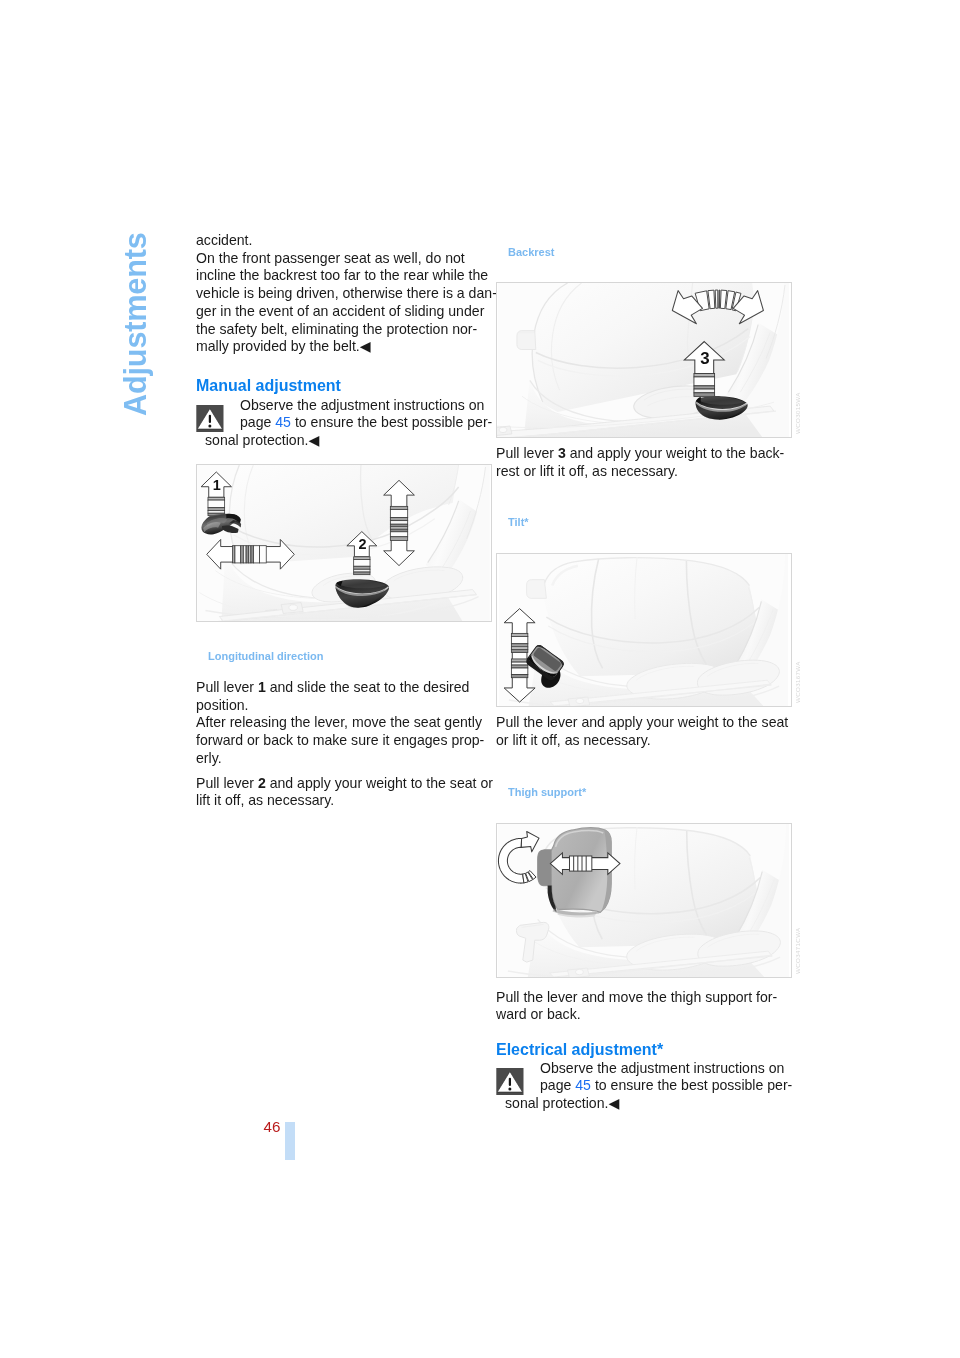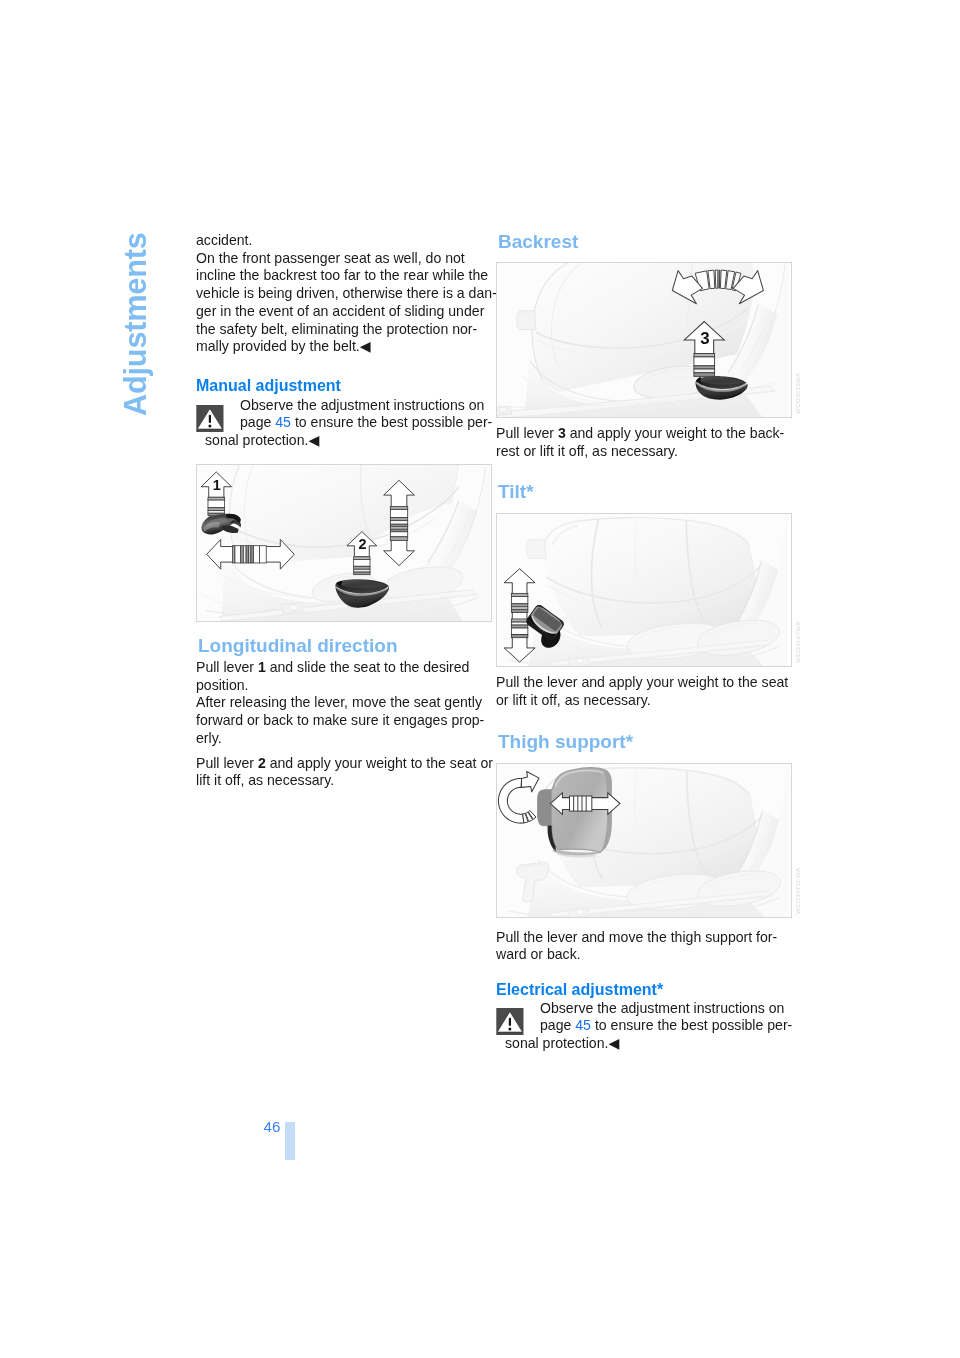--- a/index.html
+++ b/index.html
@@ -7,32 +7,32 @@
   .page{position:relative;width:960px;height:1358px;overflow:hidden;background:#fff;}
   .chapter-wrap{position:absolute;left:143px;top:416px;width:0;height:0;}
   .chapter-title{position:absolute;left:0;top:0;color:#7fbdf2;font-size:30.7px;font-weight:700;line-height:30.7px;
       transform-origin:0 0;transform:rotate(-90deg) translateY(-22px);letter-spacing:-0.2px;white-space:nowrap;}
   .col{position:absolute;width:306px;}
   .col-left{left:196px;top:232px;}
   .col-right{left:496px;top:231px;}
   .para{margin:0;font-size:14.1px;line-height:17.7px;color:#1a1a1a;}
   .gap{height:3.6px;}
   h2{margin:0;font-size:16px;font-weight:700;color:#0a80ee;line-height:18px;letter-spacing:0;}
-  h3{margin:2px;font-size:19px;font-weight:700;color:#7bb9f0;line-height:18px;letter-spacing:0;}
+  h3{margin:12px;font-size:11px;font-weight:700;color:#7bb9f0;line-height:18px;letter-spacing:0;}
   .link{color:#1a6ff2;}
   b{font-weight:700;}
   .note{position:relative;padding-left:44px;font-size:14.1px;line-height:17.7px;color:#1a1a1a;}
   .note .ic{position:absolute;left:0.3px;top:8px;width:27.8px;height:27.2px;}
   .note .outdent{display:inline-block;margin-left:-35px;}
   .figure{position:relative;width:294px;border:1px solid #d6d6d6;background:#fff;}
   .figure svg{display:block;}
   .fig-code{position:absolute;right:-9.5px;bottom:3px;width:0;height:0;}
   .fig-code span{position:absolute;left:0;bottom:0;font-size:6.2px;color:#d8d8d8;white-space:nowrap;letter-spacing:0.35px;
       transform-origin:0 100%;transform:rotate(-90deg);}
-  .pagenum{position:absolute;left:263.5px;top:1118.5px;font-size:15.2px;color:#3b82f6;line-height:15.2px;}
+  .pagenum{position:absolute;left:263.5px;top:1118.5px;font-size:15.2px;color:#b91c1c;line-height:15.2px;}
   .pagebar{position:absolute;left:285px;top:1122px;width:10px;height:37.6px;background:#c3ddf7;}
   .wm{position:absolute;left:680.5px;top:1401px;font-size:34px;color:#7f1d1d;line-height:26.9px;}
 </style>
 </head>
 <body>
 
 <div class="page">
   <div class="chapter-wrap">
     <div class="chapter-title">Adjustments</div>
   </div>

